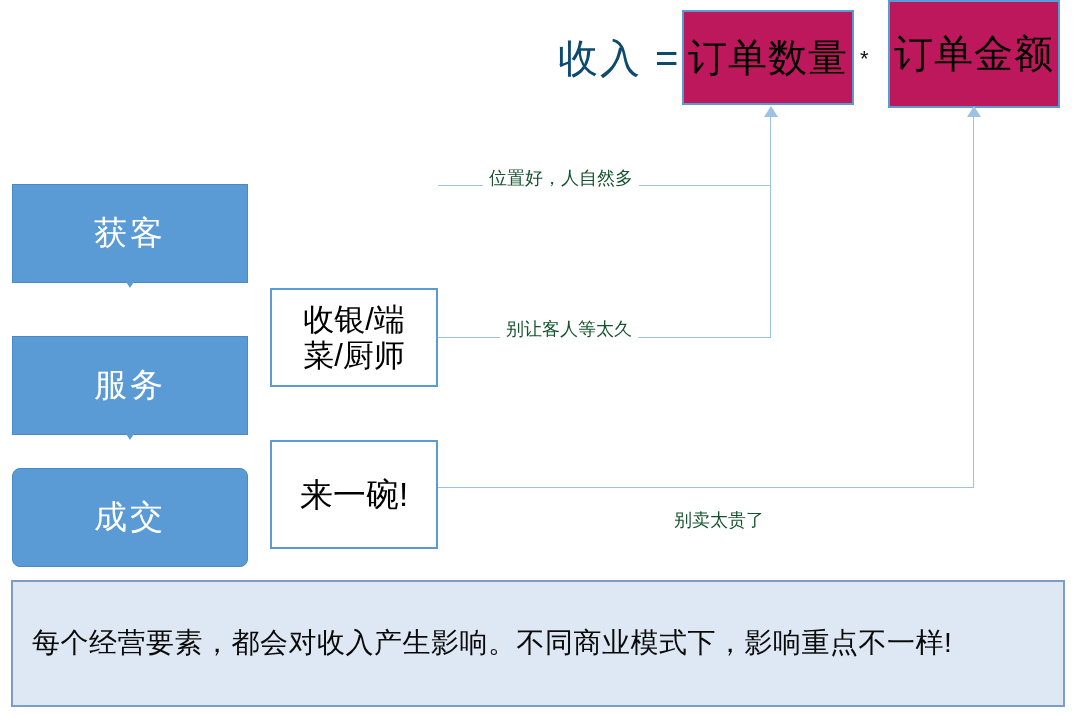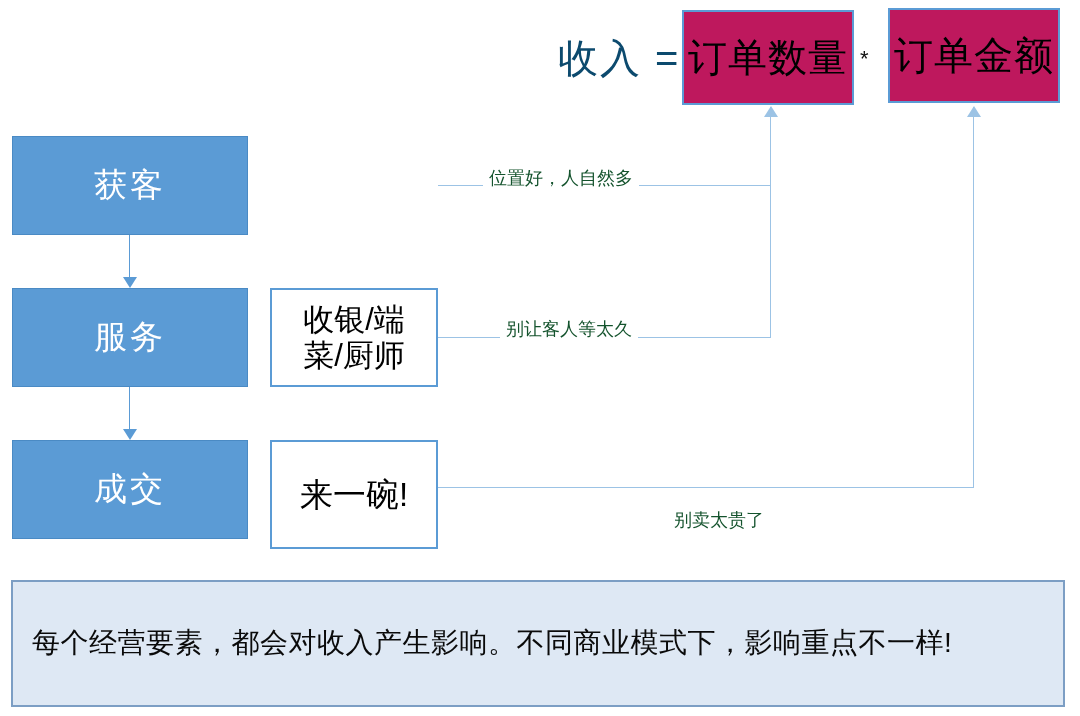--- a/index.html
+++ b/index.html
@@ -52,45 +52,46 @@
     letter-spacing: 1px;
   }
   #formula-box-qty {
     left: 682px;
     top: 10px;
     width: 172px;
     height: 95px;
   }
   #formula-box-amt {
     left: 888px;
-    top: 8px;
+    top: 0;
     width: 172px;
-    height: 95px;
+    height: 108px;
     text-align: right;
   }
 
   
   .stage-box {
     position: absolute;
     left: 12px;
     width: 236px;
     height: 99px;
     background: #5B9BD5;
     border: 1px solid #4A8AC4;
     box-sizing: border-box;
     display: flex;
     align-items: center;
     justify-content: center;
     color: #ffffff;
     font-size: 33px;
     letter-spacing: 3px;
+    margin-top: 48px;
   }
   #stage-box-acquire { top: 136px; }
   #stage-box-service { top: 288px; }
-  #stage-box-deal    { top: 440px; }
+  #stage-box-deal    { top: 420px; border-radius: 8px; }
 
   
   .detail-box {
     position: absolute;
     left: 270px;
     width: 168px;
     background: #ffffff;
     border: 2px solid #5B9BD5;
     box-sizing: border-box;
     display: flex;

